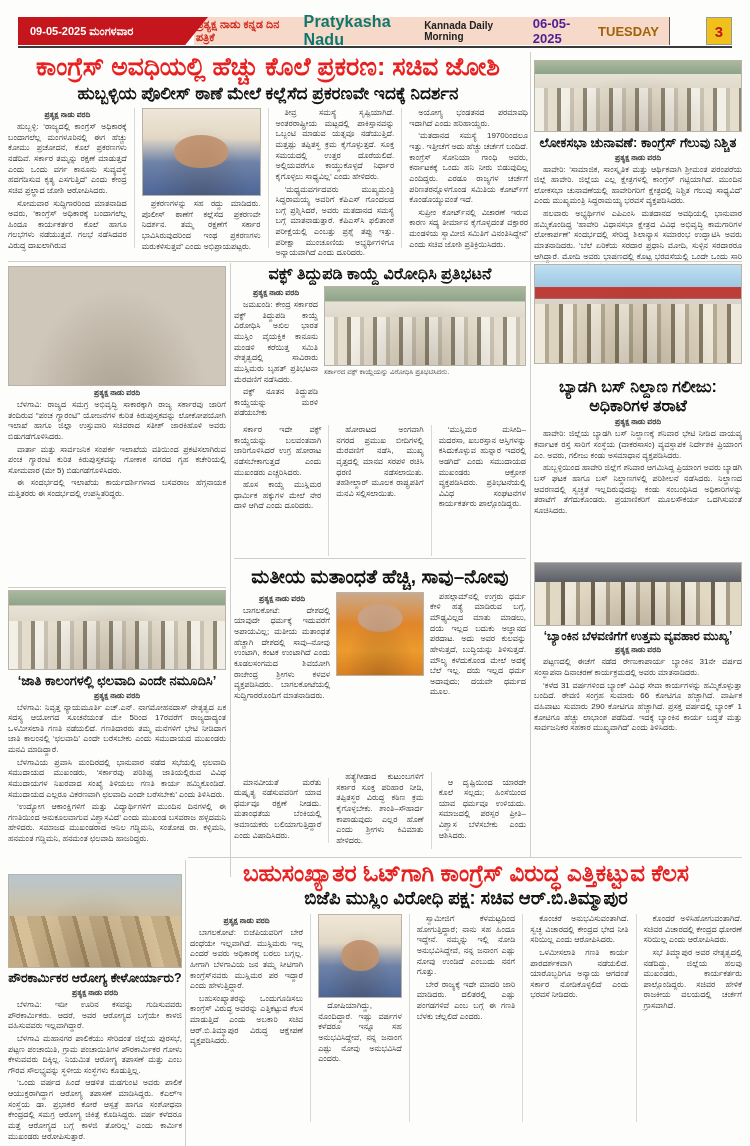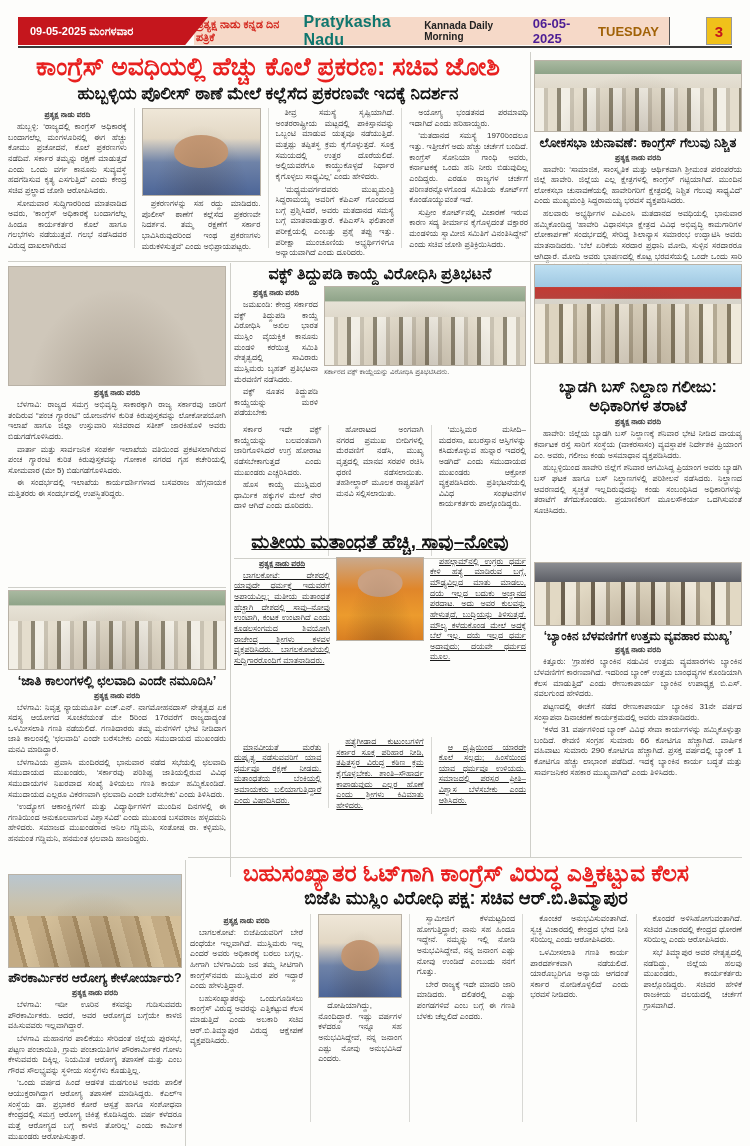--- a/index.html
+++ b/index.html
@@ -190,21 +190,21 @@
     <div class="ph ph-crowd" style="width:100%;height:80px;"></div>
     <div class="hl-blk" style="font-size:13px;margin-top:3px;">‘ಜಾತಿ ಕಾಲಂಗಳಲ್ಲಿ ಛಲವಾದಿ ಎಂದೇ ನಮೂದಿಸಿ’</div>
     <div class="byline">ಪ್ರತ್ಯಕ್ಷ ನಾಡು ವರದಿ</div>
     <div class="bt">
         <p>ಬೆಳಗಾವಿ: ನಿವೃತ್ತ ನ್ಯಾಯಮೂರ್ತಿ ಎಚ್.ಎನ್. ನಾಗಮೋಹನದಾಸ್ ನೇತೃತ್ವದ ಏಕ ಸದಸ್ಯ ಆಯೋಗದ ಸೂಚನೆಯಂತೆ ಮೇ 5ರಿಂದ 17ರವರೆಗೆ ರಾಜ್ಯದಾದ್ಯಂತ ಒಳಮೀಸಲಾತಿ ಗಣತಿ ನಡೆಯಲಿದೆ. ಗಣತಿದಾರರು ತಮ್ಮ ಮನೆಗಳಿಗೆ ಭೇಟಿ ನೀಡಿದಾಗ ಜಾತಿ ಕಾಲಂನಲ್ಲಿ ‘ಛಲವಾದಿ’ ಎಂದೇ ಬರೆಸಬೇಕು ಎಂದು ಸಮುದಾಯದ ಮುಖಂಡರು ಮನವಿ ಮಾಡಿದ್ದಾರೆ.</p>
         <p>ಬೆಳಗಾವಿಯ ಪ್ರವಾಸಿ ಮಂದಿರದಲ್ಲಿ ಭಾನುವಾರ ನಡೆದ ಸಭೆಯಲ್ಲಿ ಛಲವಾದಿ ಸಮುದಾಯದ ಮುಖಂಡರು, ‘ಸರ್ಕಾರವು ಪರಿಶಿಷ್ಟ ಜಾತಿಯಲ್ಲಿರುವ ವಿವಿಧ ಸಮುದಾಯಗಳ ನಿಖರವಾದ ಸಂಖ್ಯೆ ತಿಳಿಯಲು ಗಣತಿ ಕಾರ್ಯ ಹಮ್ಮಿಕೊಂಡಿದೆ. ಸಮುದಾಯದ ಎಲ್ಲರೂ ವಿಕರಣವಾಗಿ ಛಲವಾದಿ ಎಂದೇ ಬರೆಸಬೇಕು’ ಎಂದು ತಿಳಿಸಿದರು.</p>
         <p>‘ಉದ್ಯೋಗ ಆಕಾಂಕ್ಷಿಗಳಿಗೆ ಮತ್ತು ವಿದ್ಯಾರ್ಥಿಗಳಿಗೆ ಮುಂದಿನ ದಿನಗಳಲ್ಲಿ ಈ ಗಣತಿಯಿಂದ ಅನುಕೂಲವಾಗುವ ವಿಶ್ವಾಸವಿದೆ’ ಎಂದು ಮುಖಂಡ ಬಸವರಾಜ ಹಳ್ಳದಮನಿ ಹೇಳಿದರು. ಸಮಾಜದ ಮುಖಂಡರಾದ ಅನಿಲ ಗಡ್ಡಿಮನಿ, ಸಂತೋಷ ರಾ. ಕಳ್ಳಿಮನಿ, ಹನಮಂತ ಗಡ್ಡಿಮನಿ, ಹನಮಂತ ಛಲವಾದಿ ಹಾಜರಿದ್ದರು.</p>
       </div>
   </div>
 
-  <div class="sec" style="left:234px;top:531px;width:292px;height:314px;text-decoration:underline;">
+  <div class="sec" style="left:234px;top:566px;width:292px;height:314px;">
     <div class="hl-blk" style="font-size:19px;">ಮತೀಯ ಮತಾಂಧತೆ ಹೆಚ್ಚಿ, ಸಾವು–ನೋವು</div>
     <div style="display:flex;gap:6px;margin-top:3px;">
       <div style="flex:1;">
         <div class="byline">ಪ್ರತ್ಯಕ್ಷ ನಾಡು ವರದಿ</div>
         <div class="bt">
             <p>ಬಾಗಲಕೋಟೆ: ದೇಶದಲ್ಲಿ ಯಾವುದೇ ಧರ್ಮಕ್ಕೆ ಇದುವರೆಗೆ ಅಪಾಯವಿಲ್ಲ; ಮತೀಯ ಮತಾಂಧತೆ ಹೆಚ್ಚಾಗಿ ದೇಶದಲ್ಲಿ ಸಾವು–ನೋವು ಉಂಟಾಗಿ, ಕಂಟಕ ಉಂಟಾಗಿದೆ ಎಂದು ಕೂಡಲಸಂಗಮದ ಶಿವಯೋಗಿ ರಾಜೇಂದ್ರ ಶ್ರೀಗಳು ಕಳವಳ ವ್ಯಕ್ತಪಡಿಸಿದರು. ಬಾಗಲಕೋಟೆಯಲ್ಲಿ ಸುದ್ದಿಗಾರರೊಂದಿಗೆ ಮಾತನಾಡಿದರು.</p>
           </div>
       </div>
       <div class="ph ph-swami" style="width:88px;height:84px;flex:none;"></div>
       <div style="flex:1;">
@@ -230,21 +230,20 @@
           </div>
       </div>
     </div>
   </div>
 
   <div class="sec" style="left:534px;top:562px;width:208px;height:294px;">
     <div class="ph ph-shrine" style="width:100%;height:64px;"></div>
     <div class="hl-blk" style="font-size:12px;margin-top:3px;">‘ಬ್ಯಾಂಕಿನ ಬೆಳವಣಿಗೆಗೆ ಉತ್ತಮ ವ್ಯವಹಾರ ಮುಖ್ಯ’</div>
     <div class="byline">ಪ್ರತ್ಯಕ್ಷ ನಾಡು ವರದಿ</div>
     <div class="bt">
-        <p>ಕಿತ್ತೂರು: ‘ಗ್ರಾಹಕರ ಬ್ಯಾಂಕಿನ ನಡುವಿನ ಉತ್ತಮ ವ್ಯವಹಾರಗಳು ಬ್ಯಾಂಕಿನ ಬೆಳವಣಿಗೆಗೆ ಕಾರಣವಾಗಿದೆ. ಇದರಿಂದ ಬ್ಯಾಂಕ್ ಉತ್ತಮ ಬಾಂಧವ್ಯಗಳ ಕೊಂಡಿಯಾಗಿ ಕೆಲಸ ಮಾಡುತ್ತಿದೆ’ ಎಂದು ರೇಣುಕಾಪಾರ್ಯ ಬ್ಯಾಂಕಿನ ಉಪಾಧ್ಯಕ್ಷ ಬಿ.ಎಸ್. ನವಲಗುಂದ ಹೇಳಿದರು.</p>
         <p>ಪಟ್ಟಣದಲ್ಲಿ ಈಚೆಗೆ ನಡೆದ ರೇಣುಕಾಪಾರ್ಯ ಬ್ಯಾಂಕಿನ 31ನೇ ವರ್ಷದ ಸಂಸ್ಥಾಪನಾ ದಿನಾಚರಣೆ ಕಾರ್ಯಕ್ರಮದಲ್ಲಿ ಅವರು ಮಾತನಾಡಿದರು.</p>
         <p>‘ಕಳೆದ 31 ವರ್ಷಗಳಿಂದ ಬ್ಯಾಂಕ್ ವಿವಿಧ ಸೇವಾ ಕಾರ್ಯಗಳನ್ನು ಹಮ್ಮಿಕೊಳ್ಳುತ್ತಾ ಬಂದಿದೆ. ಠೇವಣಿ ಸಂಗ್ರಹ ಸುಮಾರು 66 ಕೋಟಿಗೂ ಹೆಚ್ಚಾಗಿದೆ. ವಾರ್ಷಿಕ ವಹಿವಾಟು ಸುಮಾರು 290 ಕೋಟಿಗೂ ಹೆಚ್ಚಾಗಿದೆ. ಪ್ರಸಕ್ತ ವರ್ಷದಲ್ಲಿ ಬ್ಯಾಂಕ್ 1 ಕೋಟಿಗೂ ಹೆಚ್ಚು ಲಾಭಾಂಶ ಪಡೆದಿದೆ. ಇದಕ್ಕೆ ಬ್ಯಾಂಕಿನ ಕಾರ್ಯ ಬದ್ಧತೆ ಮತ್ತು ಸಾರ್ವಜನಿಕರ ಸಹಕಾರ ಮುಖ್ಯವಾಗಿದೆ’ ಎಂದು ತಿಳಿಸಿದರು.</p>
       </div>
   </div>
 
   <div class="hrule" style="left:188px;top:857px;width:554px;"></div>
   <div class="vrule" style="left:185px;top:860px;height:286px;"></div>
 
   <div class="sec" style="left:8px;top:874px;width:174px;height:272px;">
     <div class="ph ph-street" style="width:100%;height:94px;"></div>

